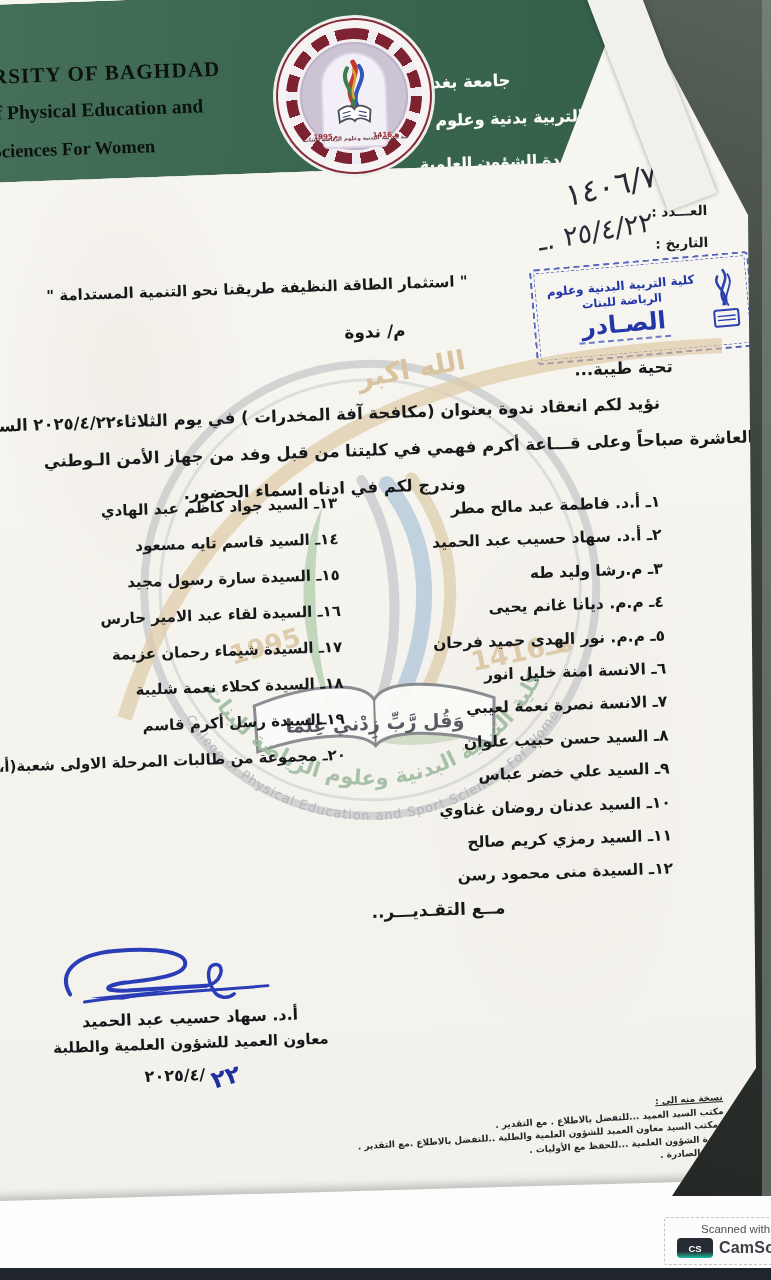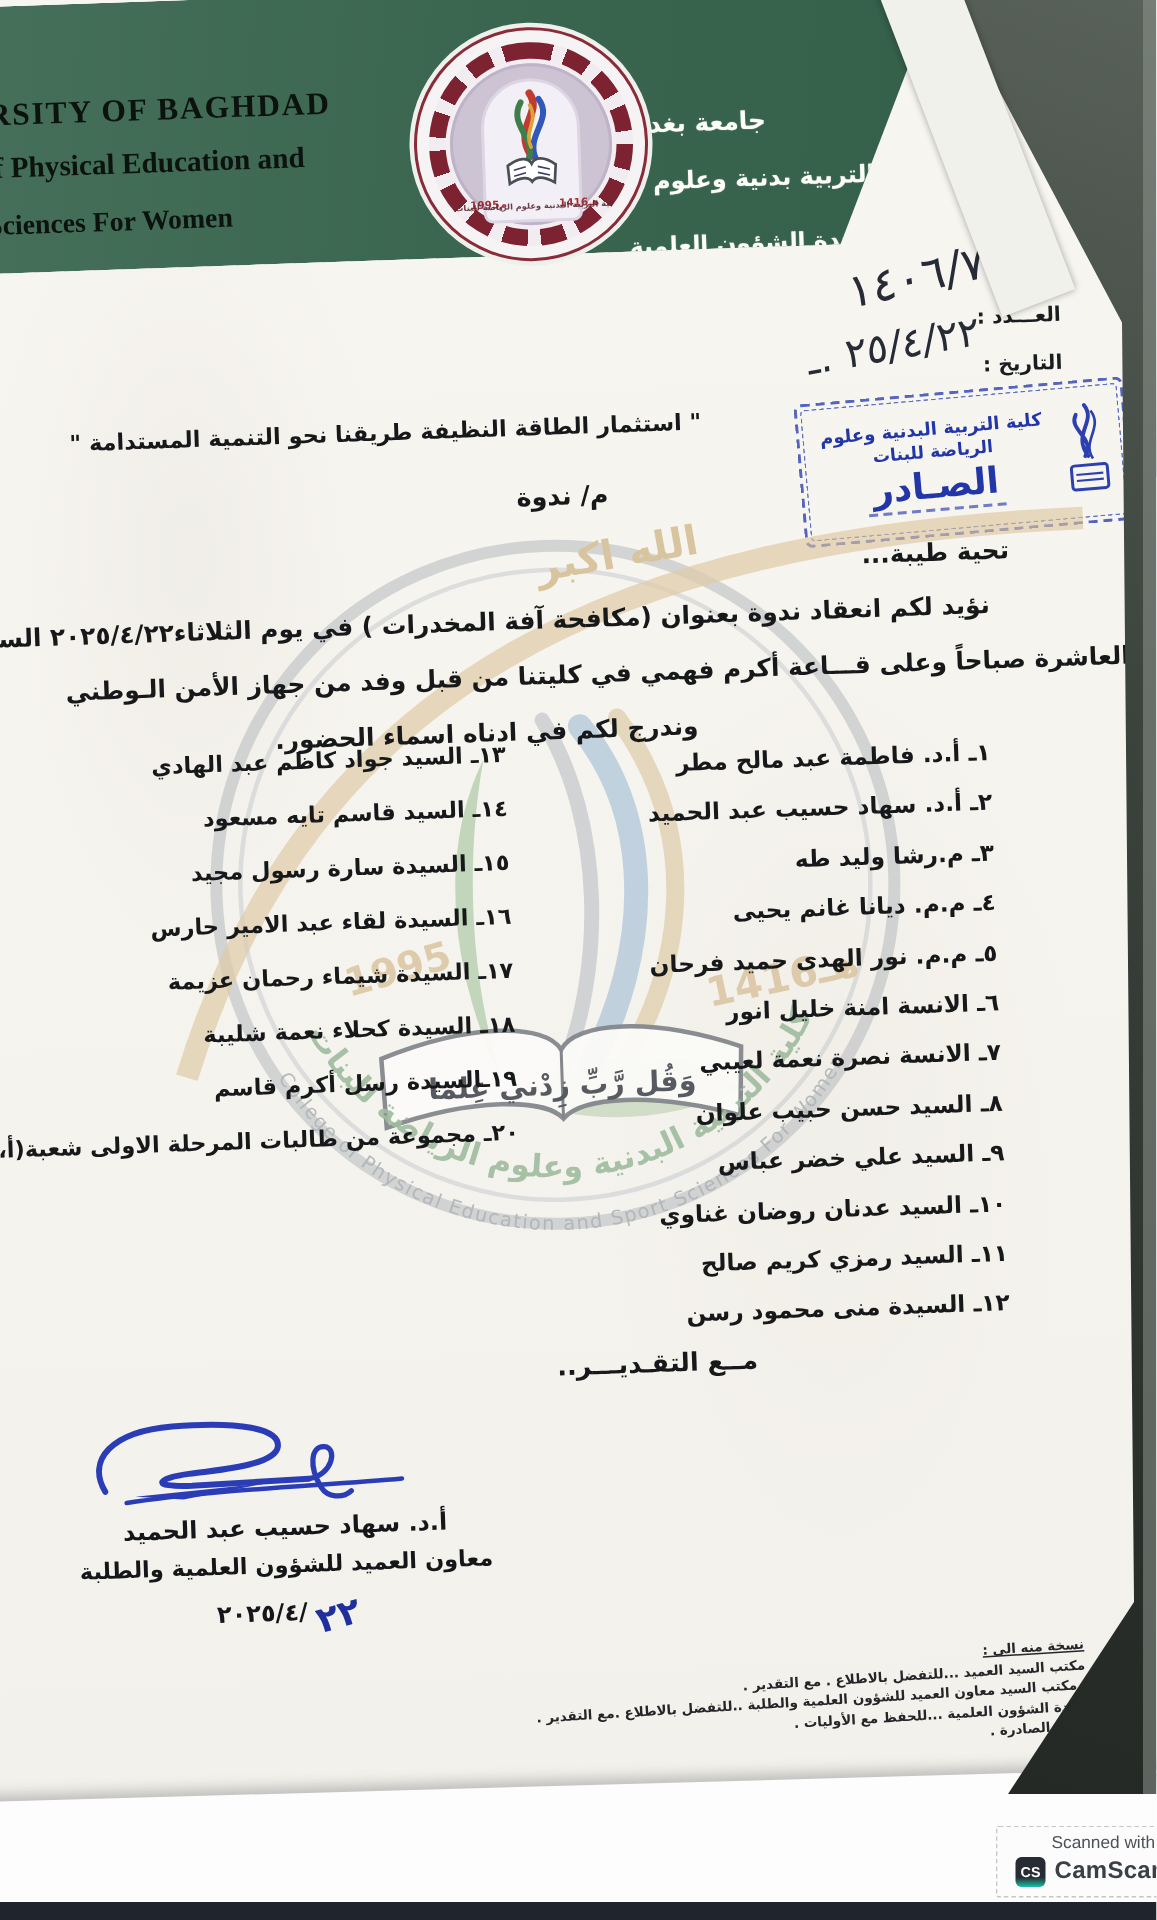--- a/index.html
+++ b/index.html
@@ -89,21 +89,21 @@
   .edge-strip{position:absolute;left:762px;top:0;width:9px;height:1196px;background:#8d938c;
               opacity:.55;z-index:7;}
   .bottom-bar{position:absolute;left:0;bottom:0;width:771px;height:12px;background:#20242d;z-index:10;}
 
   
   .badge{position:absolute;left:664px;top:1217px;width:170px;height:48px;z-index:9;
          background:#fcfcfc;border:1.5px dashed #c6c6c6;border-radius:2px;
          font-family:"Liberation Sans",sans-serif;box-sizing:border-box;padding:5px 0 0 0;}
   .badge .r1{font-size:11.5px;color:#4c5156;padding-left:36px;}
   .badge .r2{display:flex;align-items:center;gap:6px;padding-left:12px;margin-top:3px;}
-  .cs-ico{width:20px;height:20px;border-radius:4px;color:#fff;font-size:9.5px;font-weight:700;
+  .cs-ico{width:36px;height:20px;border-radius:4px;color:#fff;font-size:9.5px;font-weight:700;
           display:flex;align-items:center;justify-content:center;
           background:linear-gradient(180deg,#272b33 68%,#19c2a3 100%);}
   .badge .brand{font-size:16px;font-weight:700;color:#3b4046;letter-spacing:.2px;white-space:nowrap;}
 </style>
 </head>
 <body>
 
 <div class="page">
 
   <div class="banner">

